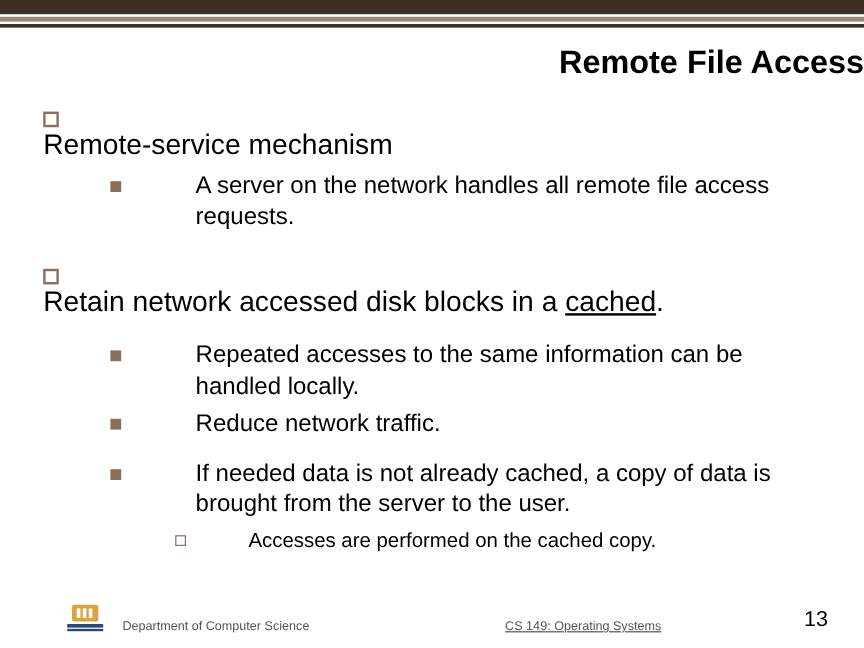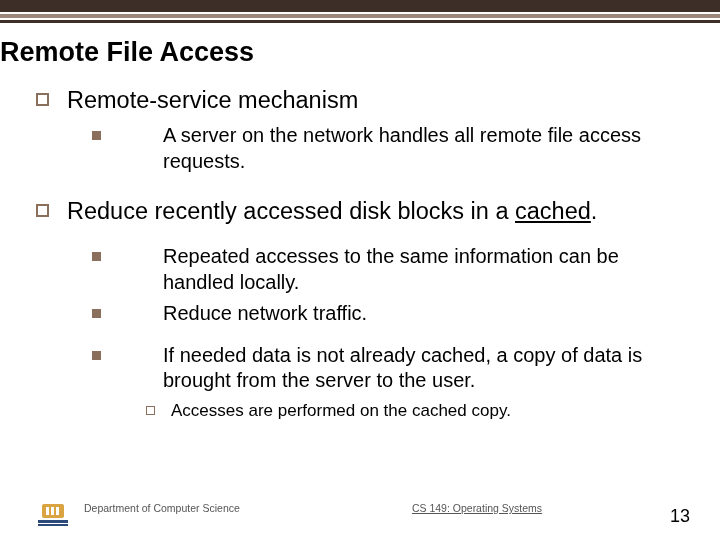--- a/index.html
+++ b/index.html
@@ -22,33 +22,34 @@
     height: 6px;
     background: #9b8878;
     border-top: 2px solid #fff;
   }
   .bar-thin {
     height: 3px;
     background: #3d2e28;
     margin-top: 2px;
   }
   .title {
-    text-align: left;
+    text-align: right;
     font-size: 27px;
     margin-top: 14px;
     margin-bottom: 18px;
     color: #000;
   }
   .content {
     padding: 0 30px 0 36px;
   }
   .lvl1 {
     display: flex;
     align-items: flex-start;
     margin-bottom: 8px;
+    flex-direction: column;
   }
   .lvl1 .bullet-box {
     width: 13px;
     height: 13px;
     border: 2px solid #8a6f5c;
     margin-top: 7px;
     margin-right: 18px;
     flex-shrink: 0;
   }
   .lvl1 .txt {
@@ -74,20 +75,21 @@
   .lvl2 .txt {
     font-size: 20px;
     color: #000;
     line-height: 1.28;
   }
   .lvl3 {
     display: flex;
     align-items: flex-start;
     margin-left: 110px;
     margin-bottom: 4px;
+    gap: 36px;
   }
   .lvl3 .bullet-mini {
     width: 9px;
     height: 9px;
     border: 1.5px solid #8a6f5c;
     margin-top: 6px;
     margin-right: 16px;
     flex-shrink: 0;
   }
   .lvl3 .txt {
@@ -98,22 +100,23 @@
   .underline {
     text-decoration: underline;
   }
   .spacer-sm { height: 10px; }
   .spacer-md { height: 16px; }
   .footer {
     position: absolute;
     bottom: 10px;
     left: 0;
     width: 100%;
-    padding: 0 30px 0 36px;
-    display: flex;
+    padding: 0 30px 0 54px;
+    display: flex;
+    align-items: flex-end;
   }
   .logo {
     width: 34px;
     flex-shrink: 0;
     margin-right: 14px;
   }
   .logo svg { display: block; }
   .foot-left {
     font-size: 10.5px;
     color: #555;
@@ -157,21 +160,21 @@
   <div class="lvl2">
     <div class="bullet-sq"></div>
     <div class="txt">A server on the network handles all remote file access requests.</div>
   </div>
 
   <div class="spacer-md"></div>
 
   <div class="lvl1">
     <div class="bullet-box"></div>
     <div class="txt">
-      <span>Reduce recently accessed disk blocks in a </span><span class="underline">cached</span><span>.</span>
+      <span>Retain network accessed disk blocks in a </span><span class="underline">cached</span><span>.</span>
     </div>
   </div>
 
   <div class="spacer-sm"></div>
 
   <div class="lvl2">
     <div class="bullet-sq"></div>
     <div class="txt">Repeated accesses to the same information can be handled locally.</div>
   </div>
 

